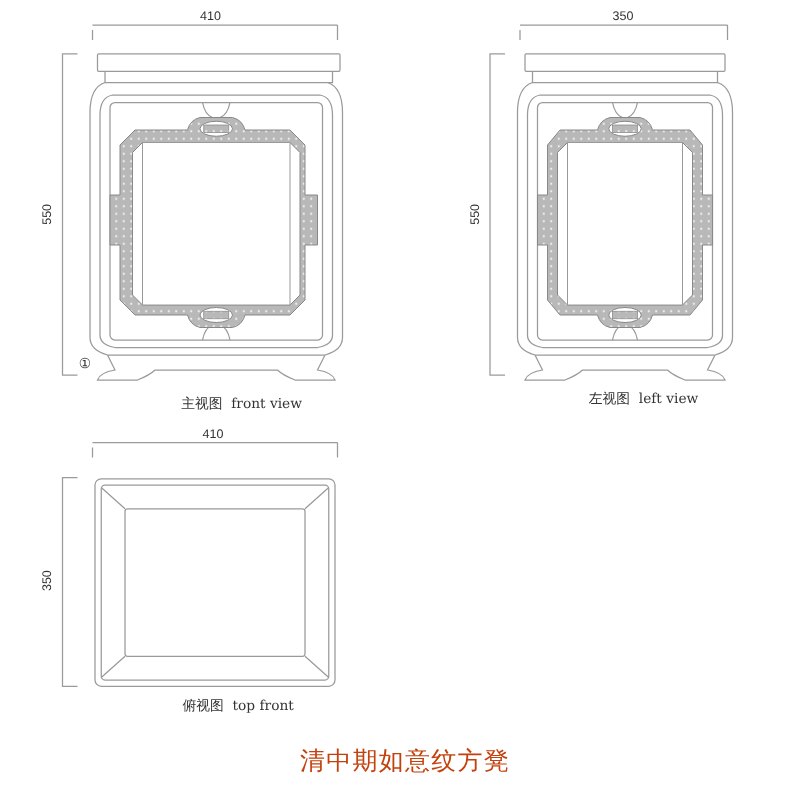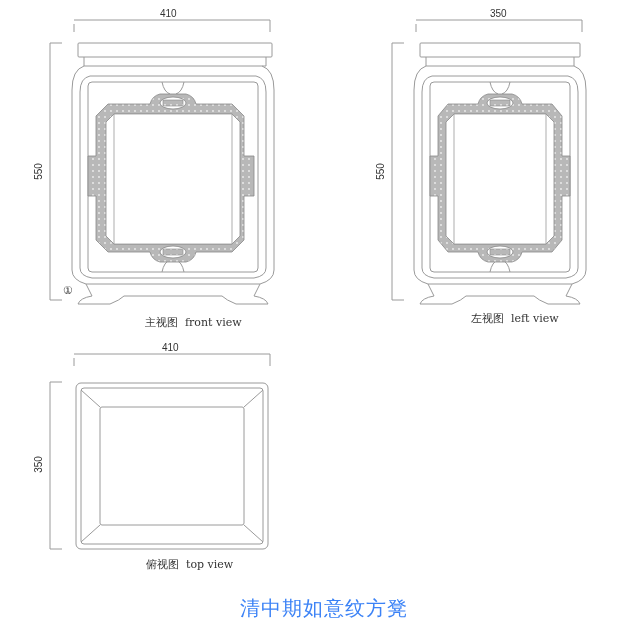--- a/index.html
+++ b/index.html
@@ -1,21 +1,21 @@
 <!DOCTYPE html>
 <html><head>
 <meta charset="utf-8">
 <style>
   html, body { margin:0; padding:0; background:#ffffff; }
   body { width:640px; height:634px; position:relative; overflow:hidden; font-family:"DejaVu Sans", sans-serif; }
   .abs { position:absolute; }
   .dim { font-family:"Liberation Sans", sans-serif; font-size:10px; color:#333; }
   .vdim { transform:rotate(-90deg); transform-origin:center; }
   .cap { font-family:"DejaVu Serif", serif; font-size:11px; color:#333; white-space:pre;margin-left:21px; }
-  .title { font-family:"DejaVu Sans", sans-serif; font-size:20px; color:#3b82f6; letter-spacing:1px; }
+  .title { font-family:"DejaVu Sans", sans-serif; font-size:20px; color:#c2410c; letter-spacing:1px; }
   svg { position:absolute; left:0; top:0; }
 </style>
 </head>
 <body>
 
 <svg width="640" height="634" viewBox="0 0 640 634">
   <defs>
     <pattern id="dots" width="6" height="6" patternUnits="userSpaceOnUse">
       <rect width="6" height="6" fill="#b8b8b8"></rect>
       <circle cx="3" cy="3" r="0.9" fill="#eeeeee"></circle>
@@ -87,15 +87,15 @@
 <div class="abs dim vdim" style="left:30px;top:166px;">550</div>
 <div class="abs dim" style="left:63px;top:284px;font-size:11px;">①</div>
 <div class="abs cap" style="left:124px;top:315px;"><span>主视图</span>  <span>front view</span></div>
 
 <div class="abs dim" style="left:490px;top:8px;">350</div>
 <div class="abs dim vdim" style="left:372px;top:166px;">550</div>
 <div class="abs cap" style="left:450px;top:311px;"><span>左视图</span>  <span>left view</span></div>
 
 <div class="abs dim" style="left:162px;top:342px;">410</div>
 <div class="abs dim vdim" style="left:30px;top:459px;">350</div>
-<div class="abs cap" style="left:125px;top:557px;"><span>俯视图</span>  <span>top view</span></div>
+<div class="abs cap" style="left:125px;top:557px;"><span>俯视图</span>  <span>top front</span></div>
 
 <div class="abs title" style="left:240px;top:595px;">清中期如意纹方凳</div>
 
 </body></html>

